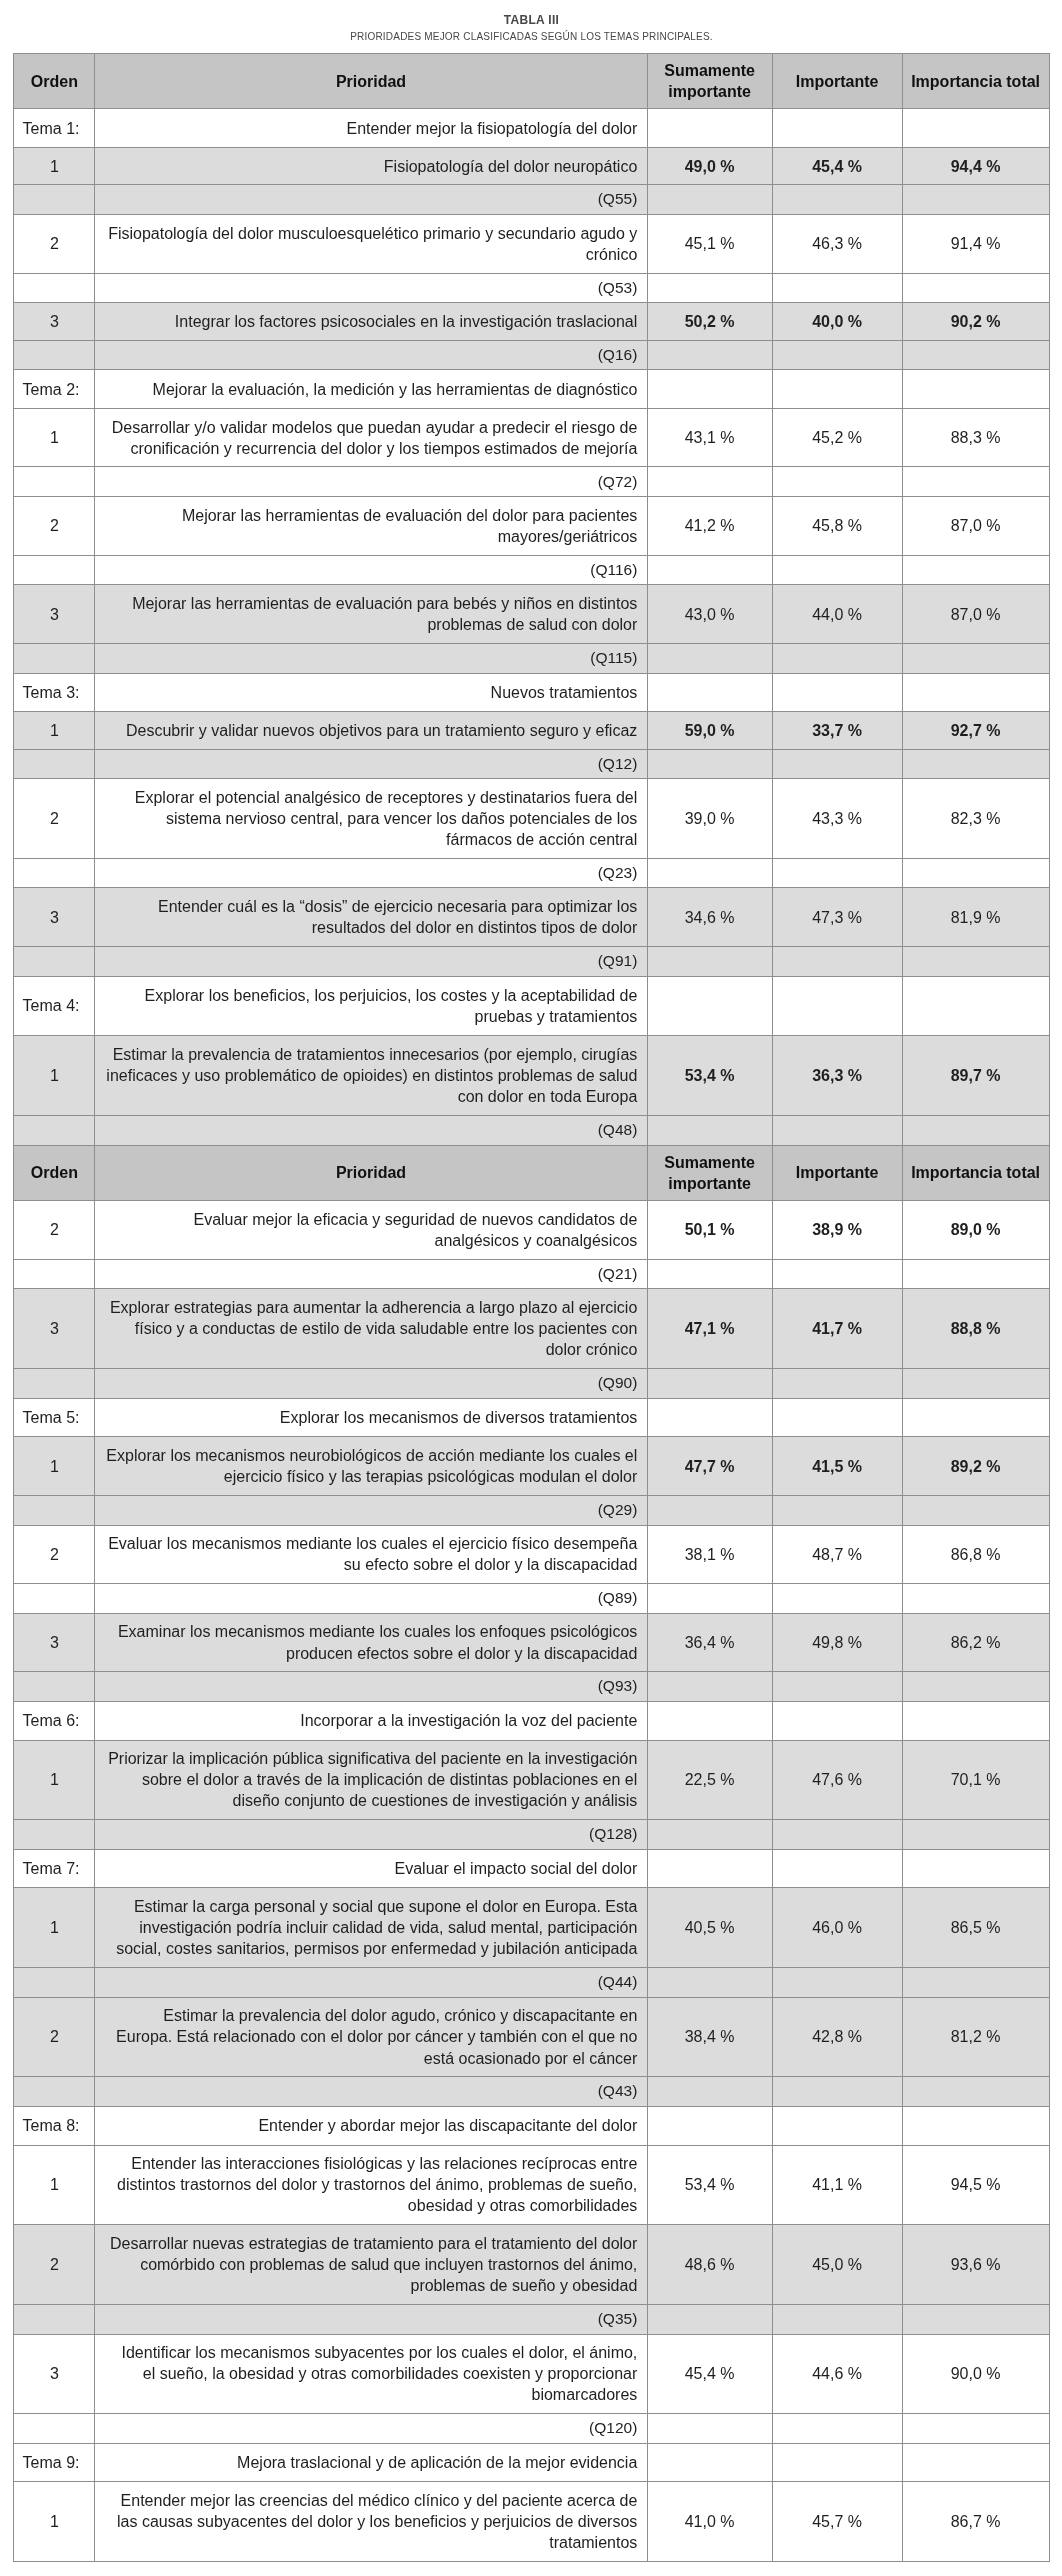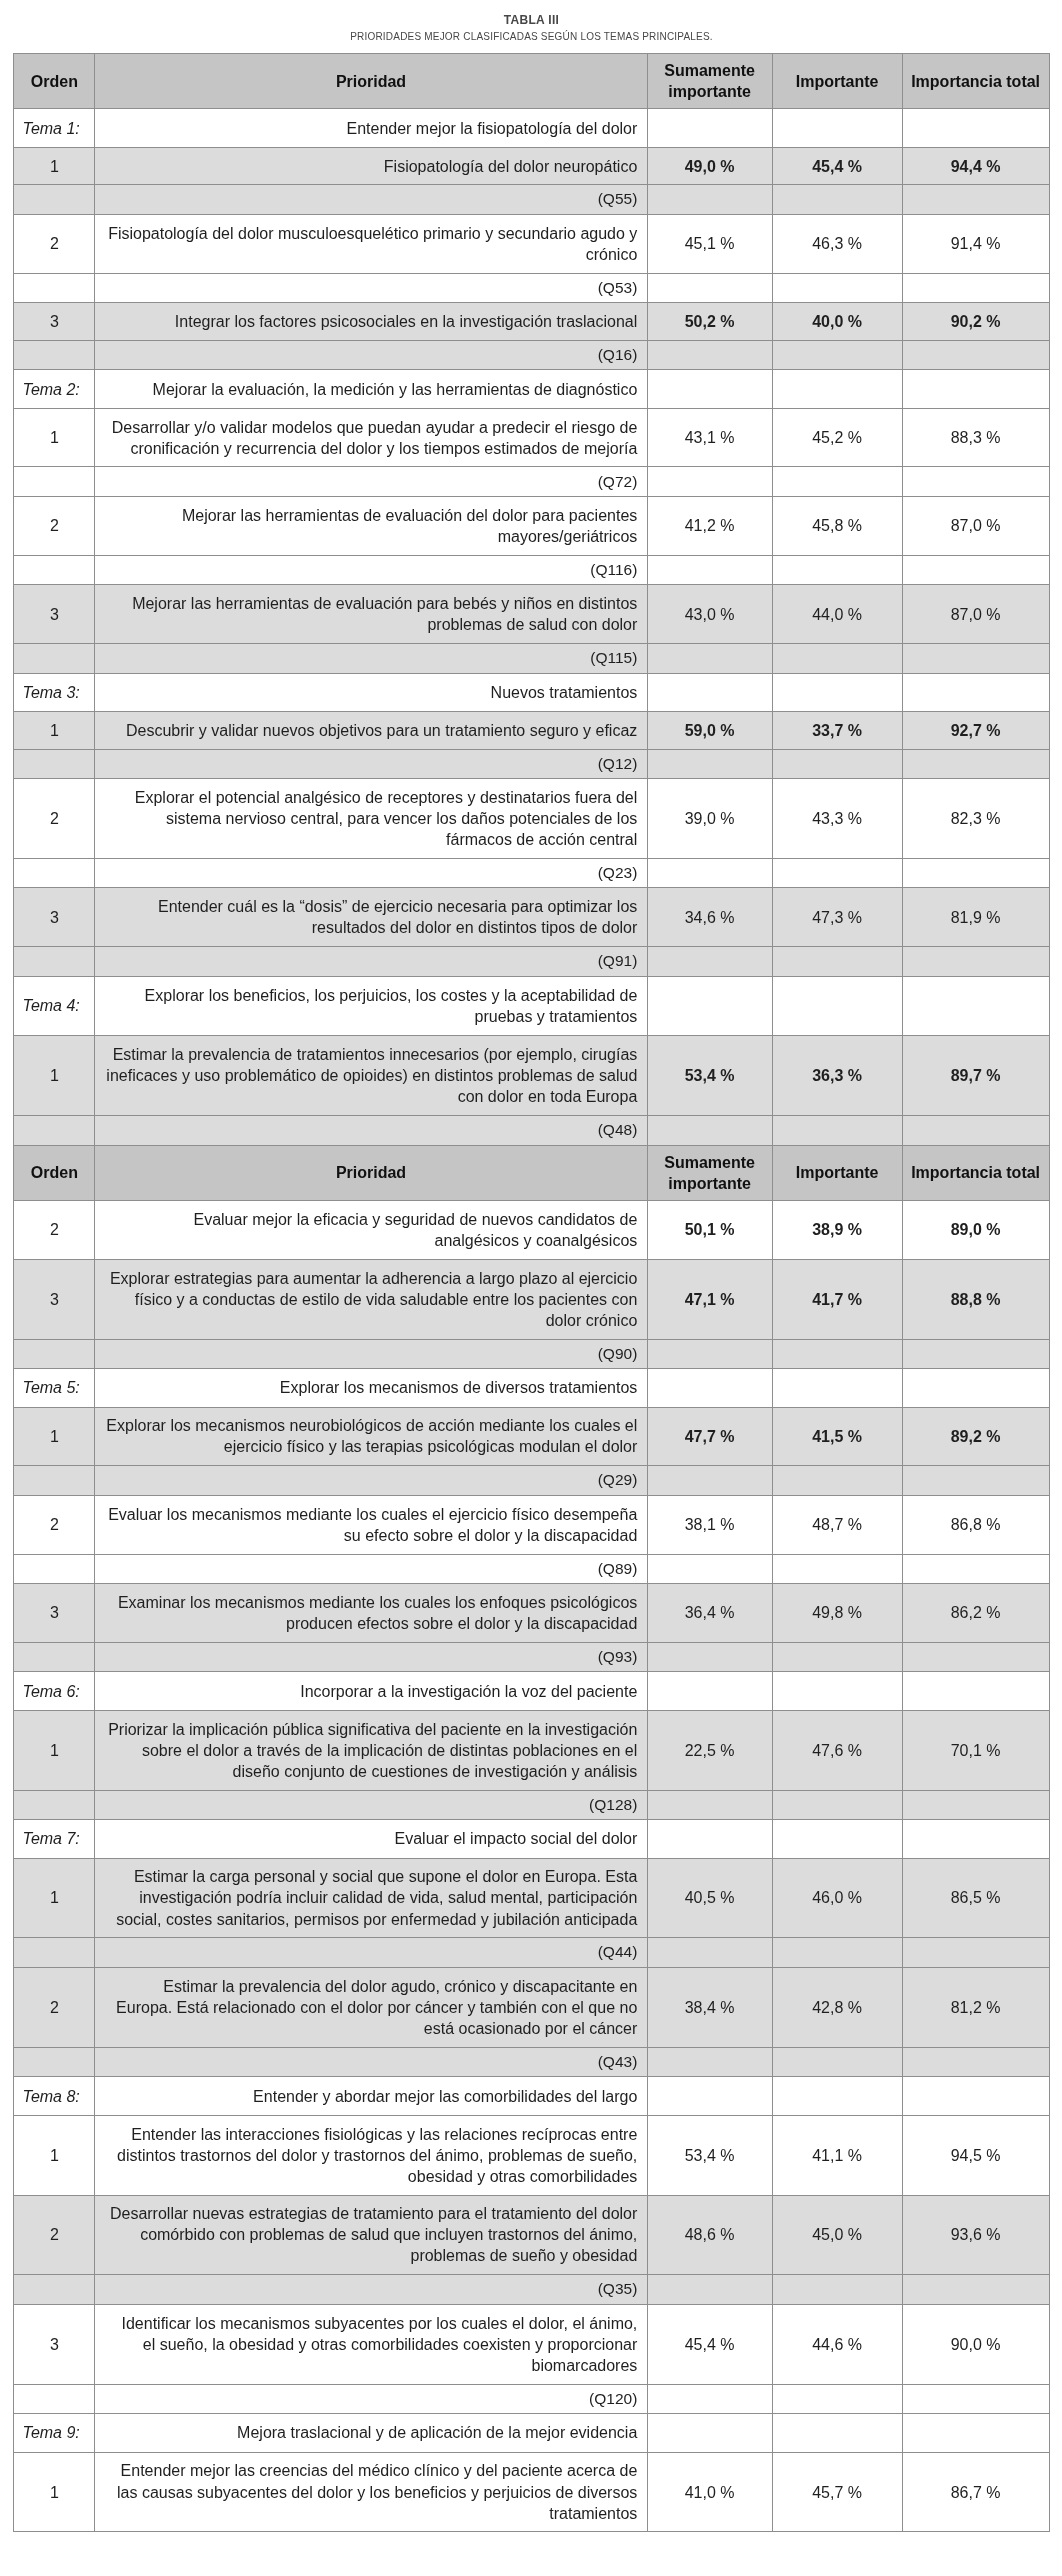--- a/index.html
+++ b/index.html
@@ -63,21 +63,20 @@
   tr.shaded td {
     background: var(--shaded-bg, #dcdcdc);
   }
   td.orden-cell {
     text-align: center;
   }
   tr.tema-row td.orden-cell {
     text-align: left;
     white-space: nowrap;
     padding-left: 8.2px;
-    font-style: italic;
   }
   td.prioridad-cell {
     text-align: right;
   }
   td.num-cell {
     text-align: center;
     white-space: nowrap;
   }
   tr.bold-vals td.num-cell {
     font-weight: 700;
@@ -294,20 +293,27 @@
           <th class="col-imp">Importante</th>
           <th class="col-total">Importancia total</th>
         </tr>
         <tr class="priority-row bold-vals">
           <td class="orden-cell">2</td>
           <td class="prioridad-cell">Evaluar mejor la eficacia y seguridad de nuevos candidatos de analgésicos y coanalgésicos</td>
           <td class="num-cell">50,1 %</td>
           <td class="num-cell">38,9 %</td>
           <td class="num-cell">89,0 %</td>
         </tr>
+        <tr class="q-row">
+          <td class="orden-cell"></td>
+          <td class="prioridad-cell">(Q21)</td>
+          <td class="num-cell"></td>
+          <td class="num-cell"></td>
+          <td class="num-cell"></td>
+        </tr>
         <tr class="priority-row shaded bold-vals">
           <td class="orden-cell">3</td>
           <td class="prioridad-cell">Explorar estrategias para aumentar la adherencia a largo plazo al ejercicio físico y a conductas de estilo de vida saludable entre los pacientes con dolor crónico</td>
           <td class="num-cell">47,1 %</td>
           <td class="num-cell">41,7 %</td>
           <td class="num-cell">88,8 %</td>
         </tr>
         <tr class="q-row shaded">
           <td class="orden-cell"></td>
           <td class="prioridad-cell">(Q90)</td>
@@ -415,21 +421,21 @@
         </tr>
         <tr class="q-row shaded">
           <td class="orden-cell"></td>
           <td class="prioridad-cell">(Q43)</td>
           <td class="num-cell"></td>
           <td class="num-cell"></td>
           <td class="num-cell"></td>
         </tr>
         <tr class="tema-row">
           <td class="orden-cell">Tema 8:</td>
-          <td class="prioridad-cell">Entender y abordar mejor las comorbilidades del largo</td>
+          <td class="prioridad-cell">Entender y abordar mejor las discapacitante del dolor</td>
           <td class="num-cell"></td>
           <td class="num-cell"></td>
           <td class="num-cell"></td>
         </tr>
         <tr class="priority-row">
           <td class="orden-cell">1</td>
           <td class="prioridad-cell">Entender las interacciones fisiológicas y las relaciones recíprocas entre distintos trastornos del dolor y trastornos del ánimo, problemas de sueño, obesidad y otras comorbilidades</td>
           <td class="num-cell">53,4 %</td>
           <td class="num-cell">41,1 %</td>
           <td class="num-cell">94,5 %</td>

